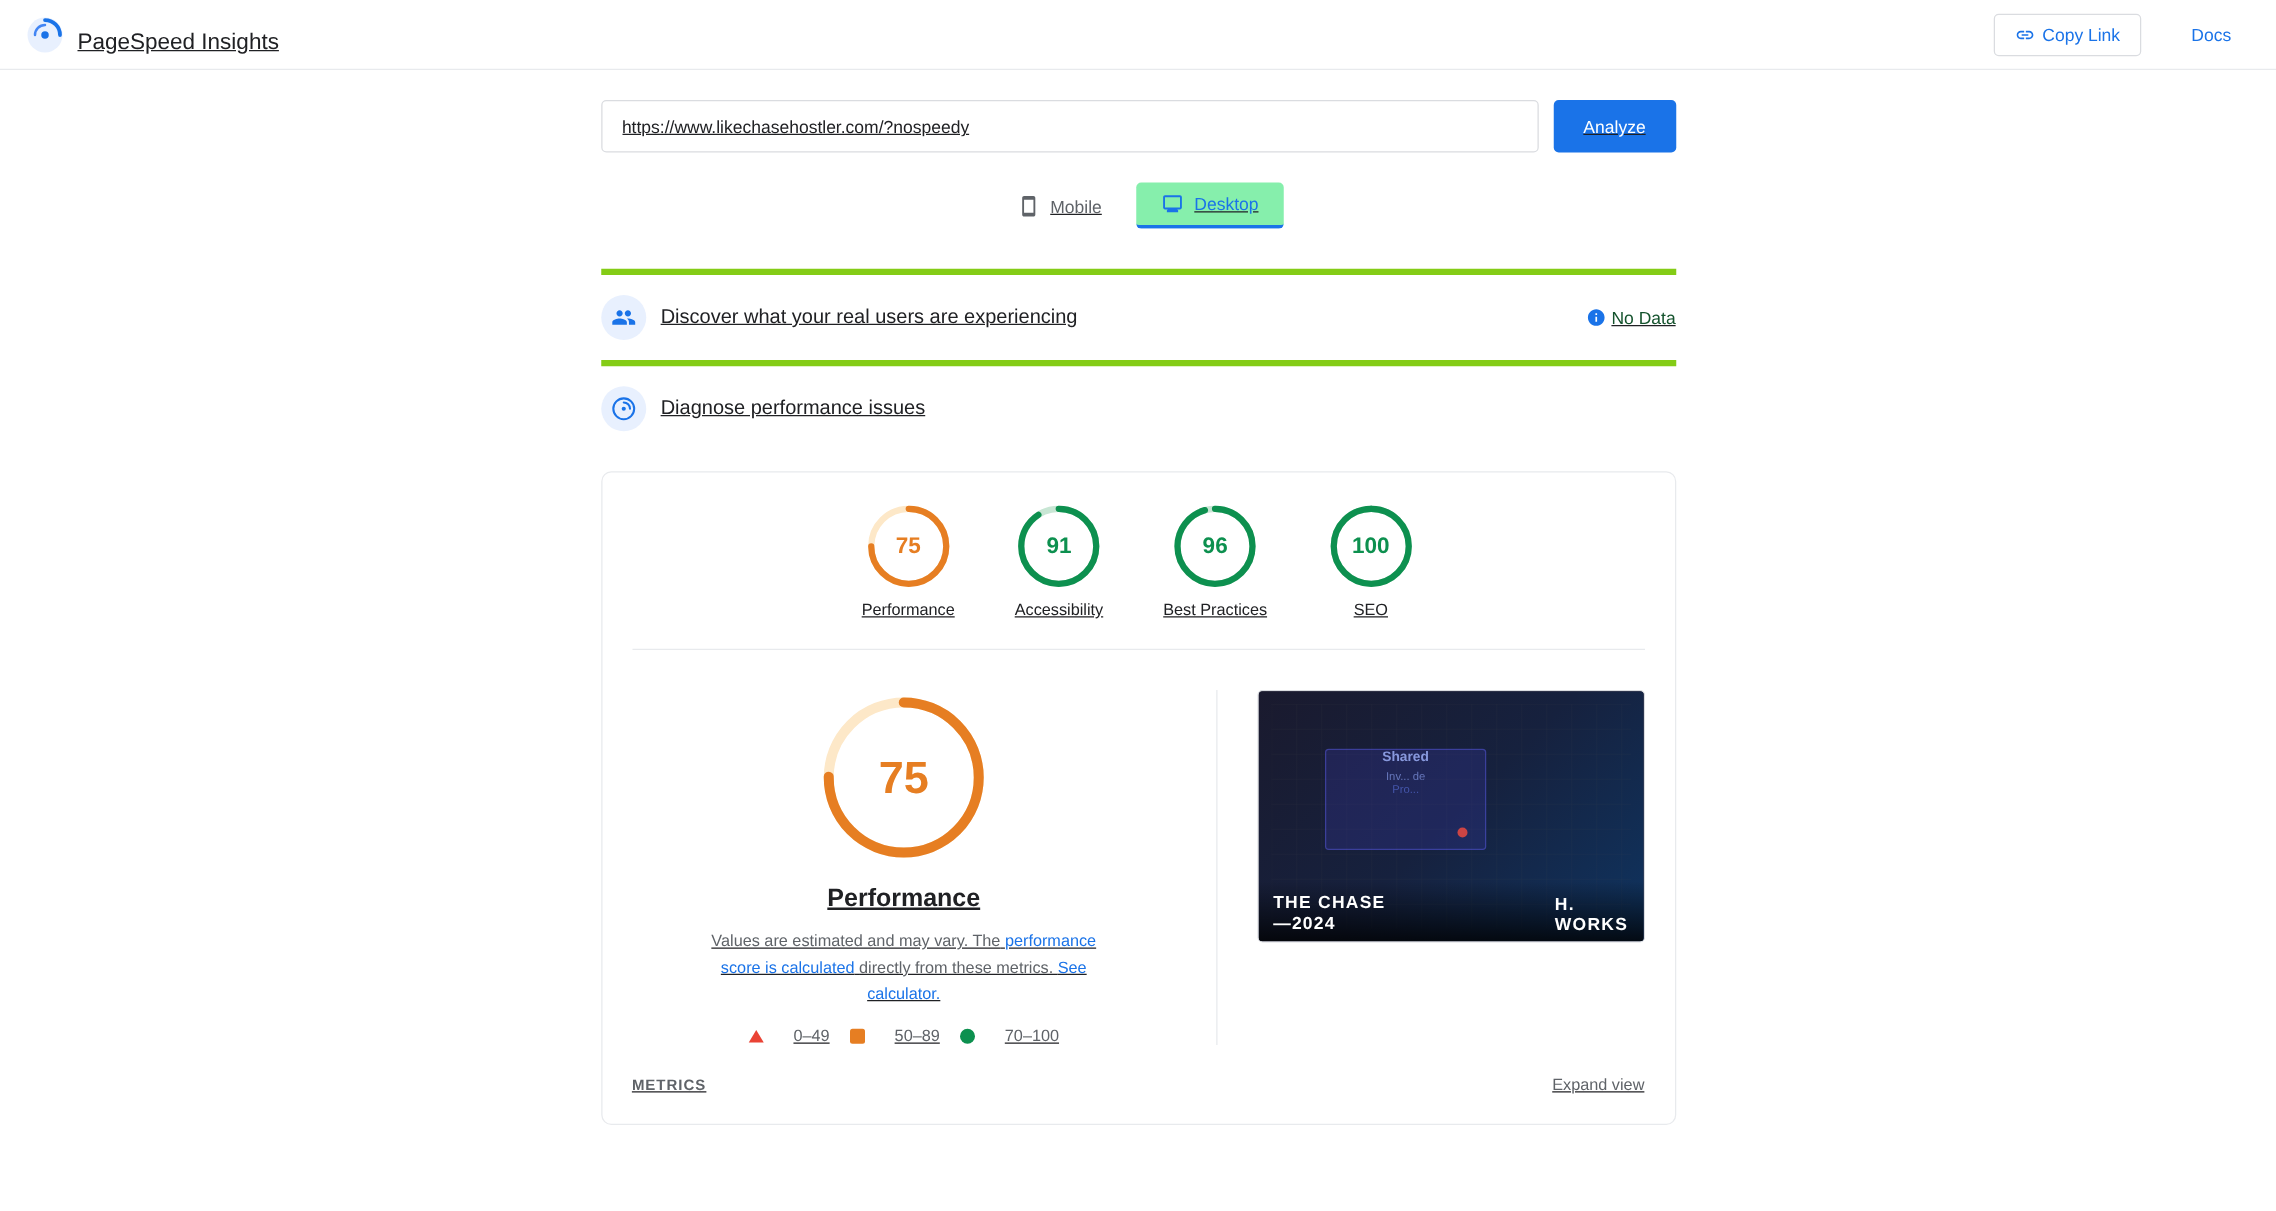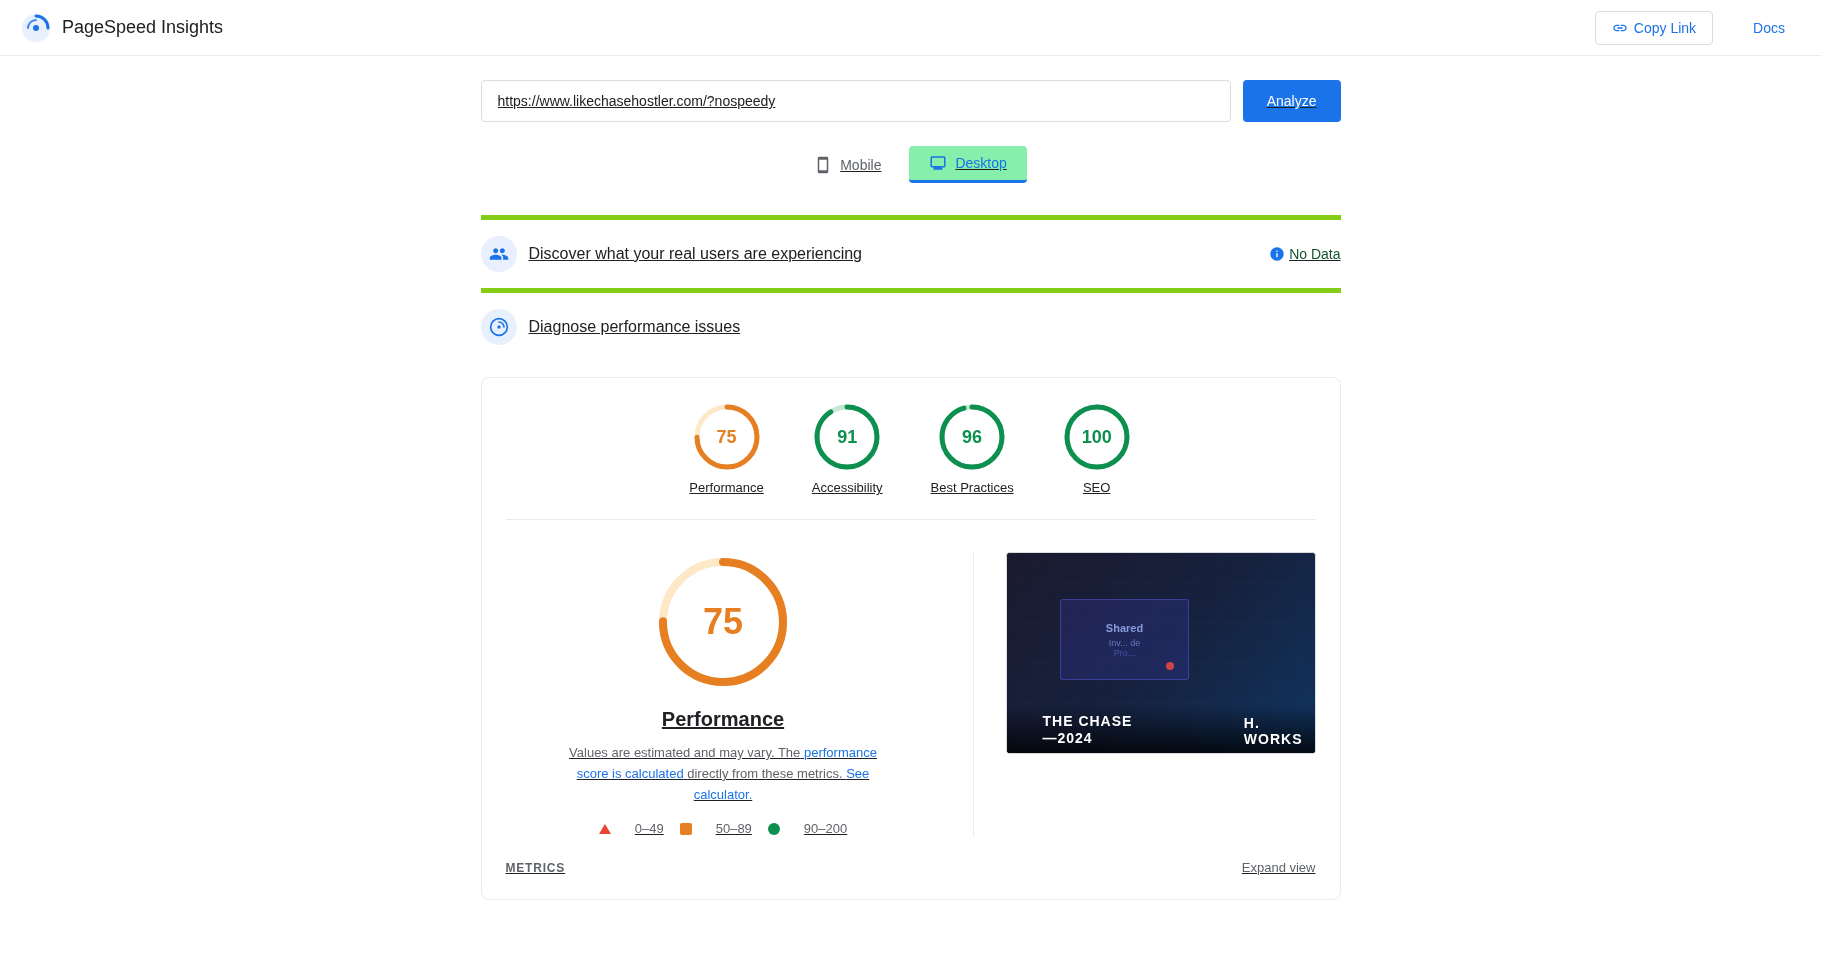--- a/index.html
+++ b/index.html
@@ -14,22 +14,23 @@
     .header {
       display: flex;
       align-items: center;
       justify-content: space-between;
       padding: 8px 20px;
       border-bottom: 1px solid #e8eaed;
       height: 56px;
     }
     .header-logo {
       display: flex;
-      align-items: center;
+      align-items: flex-end;
       gap: 10px;
+      text-decoration: underline;
     }
     .logo-icon {
       width: 32px;
       height: 32px;
     }
     .header-title {
       font-size: 18px;
       font-weight: 400;
       color: #202124;
     }
@@ -482,21 +483,21 @@
           <div class="legend-item">
             <div class="legend-triangle"></div>
             <span>0–49</span>
           </div>
           <div class="legend-item">
             <div class="legend-dot" style="background:#e67e22;"></div>
             <span>50–89</span>
           </div>
           <div class="legend-item">
             <div class="legend-dot" style="background:#0d904f; border-radius:50%;"></div>
-            <span>90–200</span>
+            <span>70–100</span>
           </div>
         </div>
       </div>
 
       <div class="vertical-divider"></div>
 
       <div class="detail-right">
         <div class="screenshot-container">
           <div class="screenshot-content">
 
@@ -504,33 +505,33 @@
 
               <svg width="100%" height="100%" xmlns="http://www.w3.org/2000/svg" style="position:absolute; opacity:0.3;">
                 <defs>
                   <pattern id="grid" width="20" height="20" patternUnits="userSpaceOnUse">
                     <path d="M 20 0 L 0 0 0 20" fill="none" stroke="#555" stroke-width="0.5"></path>
                   </pattern>
                 </defs>
                 <rect width="100%" height="100%" fill="url(#grid)"></rect>
               </svg>
 
-              <div style="position:absolute; top:20%; left:15%; width:45%; height:45%; background:rgba(60,60,180,0.25); border:1px solid rgba(100,100,255,0.4); border-radius:3px; display:flex; align-items:center; justify-content:center;">
+              <div style="position:absolute; top:20%; left:15%; width:45%; height:45%; background:rgba(60,60,180,0.25); border:1px solid rgba(100,100,255,0.4); border-radius:3px; display:flex; justify-content:center;">
                 <div style="text-align:center;">
                   <div style="color:#8899dd; font-size:11px; font-weight:600; margin-bottom:4px;">Shared</div>
                   <div style="color:#6677bb; font-size:9px;">Inv... de</div>
                   <div style="color:#4455aa; font-size:9px;">Pro...</div>
                 </div>
               </div>
 
               <div style="position:absolute; top:55%; left:52%; width:8px; height:8px; background:#cc4444; border-radius:50%;"></div>
             </div>
 
             <div style="position:absolute; bottom:0; left:0; right:0; background: linear-gradient(transparent, rgba(0,0,0,0.8)); padding: 8px 12px 6px; display:flex; justify-content:space-between; align-items:flex-end;">
-              <span style="color:#fff; font-size:14px; font-weight:900; letter-spacing:1px; line-height:1.2;margin-left:24px;">THE CHASE<br>—2024</span>
+              <span style="color:#fff; font-size:14px; font-weight:900; letter-spacing:1px; line-height:1.2;">THE CHASE<br>—2024</span>
               <span style="color:#fff; font-size:14px; font-weight:900; letter-spacing:1px;">H.<br>WORKS</span>
             </div>
           </div>
         </div>
       </div>
     </div>
 
     <div class="metrics-footer">
       <span class="metrics-label">METRICS</span>
       <span class="expand-view">Expand view</span>

